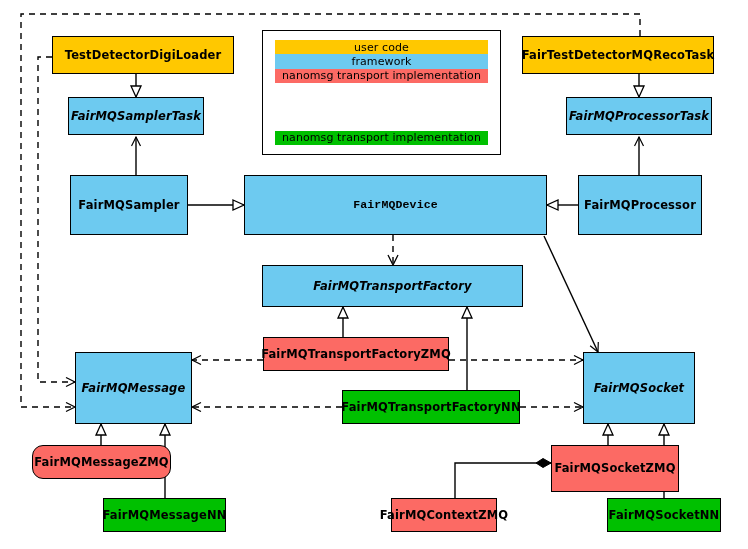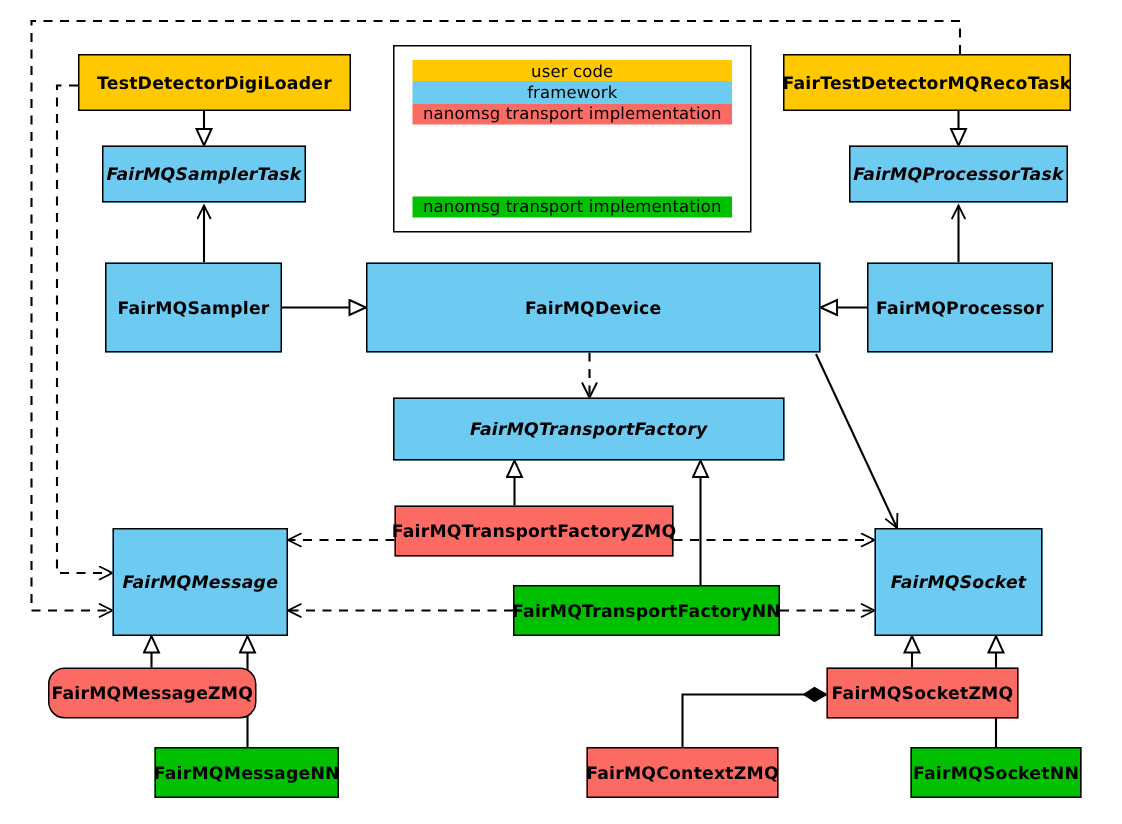--- a/index.html
+++ b/index.html
@@ -129,31 +129,31 @@
       <path d="M455,498 L455,463 L551,463" marker-end="url(#filled-diamond)"></path>
     </g>
   </svg>
 
   <div id="nodes-layer">
       <div class="node-box" style="left: 52px; top: 36px; width: 182px; height: 38px; background: rgb(255, 200, 0);">TestDetectorDigiLoader</div>
       <div class="node-box" style="left: 522px; top: 36px; width: 192px; height: 38px; background: rgb(255, 200, 0);">FairTestDetectorMQRecoTask</div>
       <div class="node-box abstract" style="left: 68px; top: 97px; width: 136px; height: 38px; background: rgb(109, 202, 240);">FairMQSamplerTask</div>
       <div class="node-box abstract" style="left: 566px; top: 97px; width: 146px; height: 38px; background: rgb(109, 202, 240);">FairMQProcessorTask</div>
       <div class="node-box" style="left: 70px; top: 175px; width: 118px; height: 60px; background: rgb(109, 202, 240);">FairMQSampler</div>
-      <div class="node-box" style="left: 244px; top: 175px; width: 303px; height: 60px; background: rgb(109, 202, 240);">FairMQDevice</div>
+      <div class="node-box" style="left: 244px; top: 175px; width: 303px; height: 60px; background: rgb(109, 202, 240); font-family: Liberation Mono, monospace;">FairMQDevice</div>
       <div class="node-box" style="left: 578px; top: 175px; width: 124px; height: 60px; background: rgb(109, 202, 240);">FairMQProcessor</div>
       <div class="node-box abstract" style="left: 262px; top: 265px; width: 261px; height: 42px; background: rgb(109, 202, 240);">FairMQTransportFactory</div>
       <div class="node-box" style="left: 263px; top: 337px; width: 186px; height: 34px; background: rgb(252, 106, 100);">FairMQTransportFactoryZMQ</div>
       <div class="node-box" style="left: 342px; top: 390px; width: 178px; height: 34px; background: rgb(0, 192, 0);">FairMQTransportFactoryNN</div>
       <div class="node-box abstract" style="left: 75px; top: 352px; width: 117px; height: 72px; background: rgb(109, 202, 240);">FairMQMessage</div>
       <div class="node-box abstract" style="left: 583px; top: 352px; width: 112px; height: 72px; background: rgb(109, 202, 240);">FairMQSocket</div>
       <div class="node-box" style="left: 32px; top: 445px; width: 139px; height: 34px; background: rgb(252, 106, 100); border-radius: 11px;">FairMQMessageZMQ</div>
       <div class="node-box" style="left: 103px; top: 498px; width: 123px; height: 34px; background: rgb(0, 192, 0);">FairMQMessageNN</div>
-      <div class="node-box" style="left: 551px; top: 445px; width: 128px; height: 34px; background: rgb(252, 106, 100);">FairMQSocketZMQ</div>
-      <div class="node-box" style="left: 391px; top: 498px; width: 128px; height: 34px; background: rgb(252, 106, 100);">FairMQContextZMQ</div>
+      <div class="node-box" style="left: 551px; top: 445px; width: 128px; height: 47px; background: rgb(252, 106, 100);">FairMQSocketZMQ</div>
+      <div class="node-box" style="left: 391px; top: 498px; width: 106px; height: 34px; background: rgb(252, 106, 100);">FairMQContextZMQ</div>
       <div class="node-box" style="left: 607px; top: 498px; width: 114px; height: 34px; background: rgb(0, 192, 0);">FairMQSocketNN</div>
     </div>
 
   <div class="legend-panel" id="legend-panel" style="left: 262px; top: 30px; width: 239px; height: 125px;">
       <div class="legend-row" style="background: rgb(255, 200, 0);">user code</div>
       <div class="legend-row" style="background: rgb(109, 202, 240);">framework</div>
       <div class="legend-row" style="background: rgb(252, 106, 100);">nanomsg transport implementation</div>
       <div class="legend-row" style="background: rgb(0, 192, 0); margin-top: 48px;">nanomsg transport implementation</div>
     </div>
 

